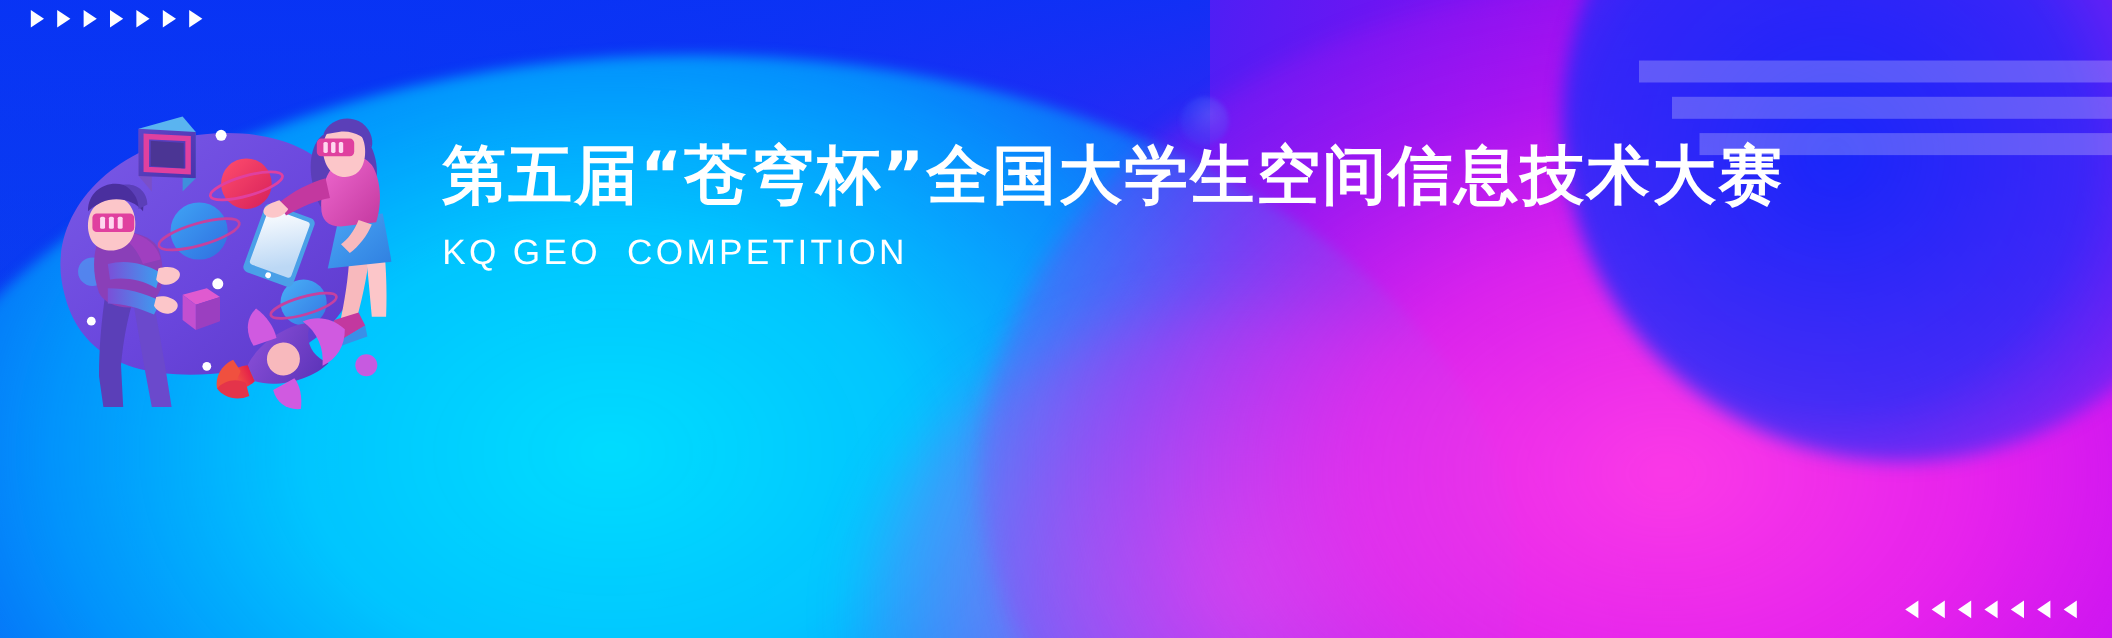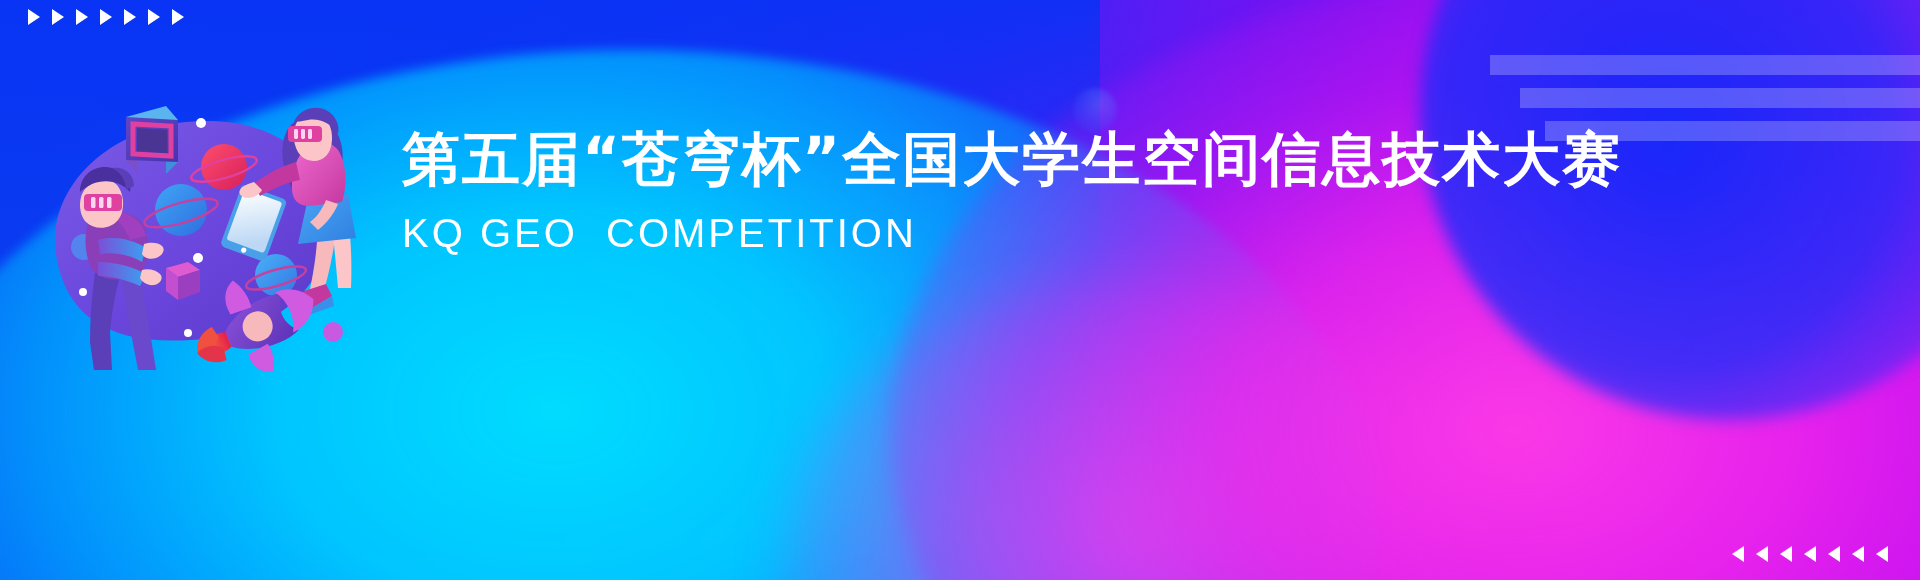--- a/index.html
+++ b/index.html
@@ -161,21 +161,21 @@
     font-size: 58px;
     font-weight: bold;
     color: #ffffff;
     letter-spacing: 2px;
     line-height: 1.15;
     white-space: nowrap;
     font-family: "DejaVu Sans", "Liberation Sans", sans-serif;
   }
   .title-en {
     margin-top: 18px;
-    font-size: 40px;
+    font-size: 32px;
     font-weight: normal;
     color: #ffffff;
     letter-spacing: 3px;
     white-space: pre;
     font-family: "Liberation Sans", sans-serif;
   }
   .date-line {
     position: absolute;
     left: 805px;
     top: 446px;

